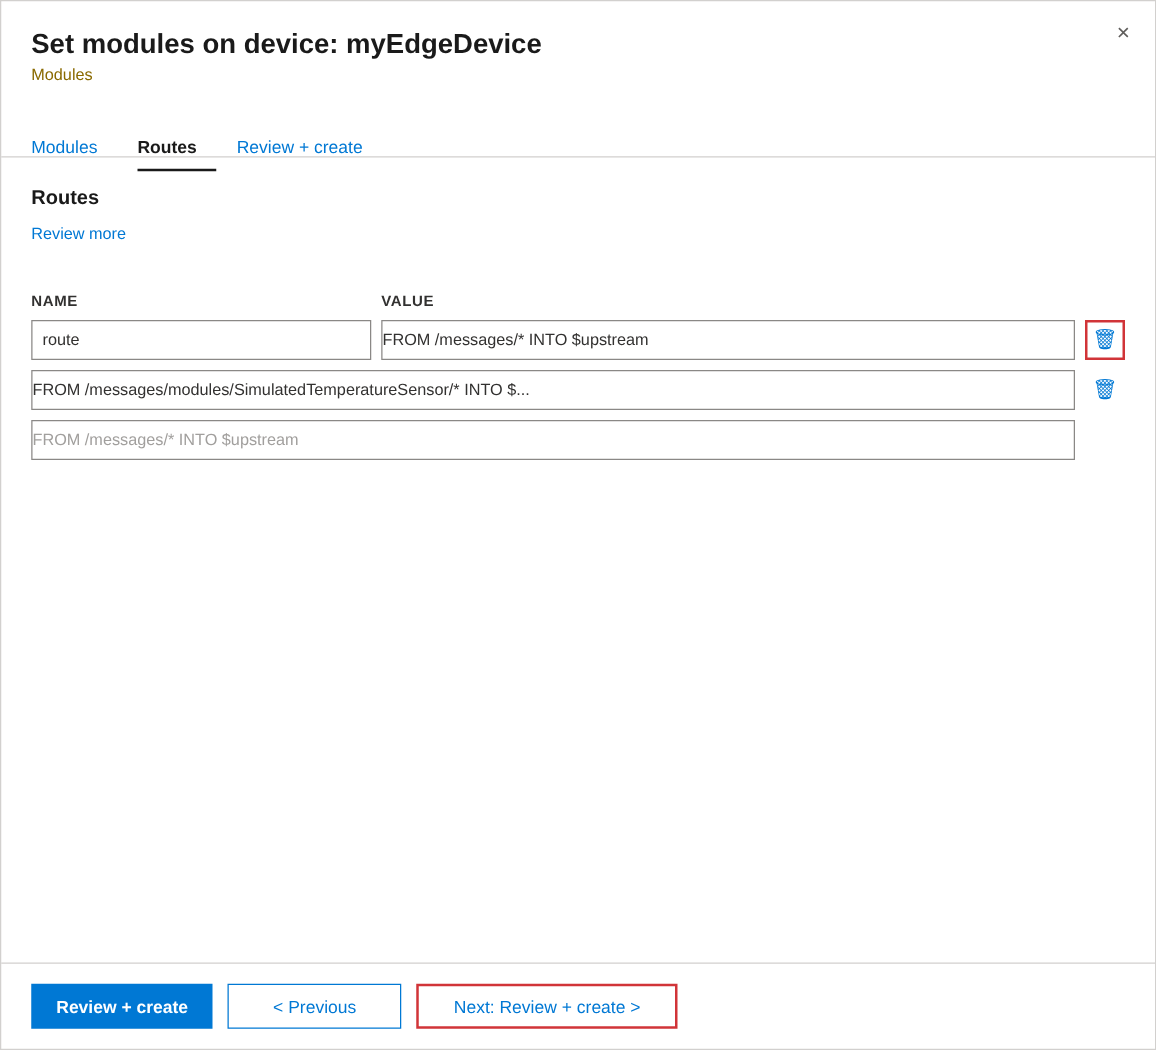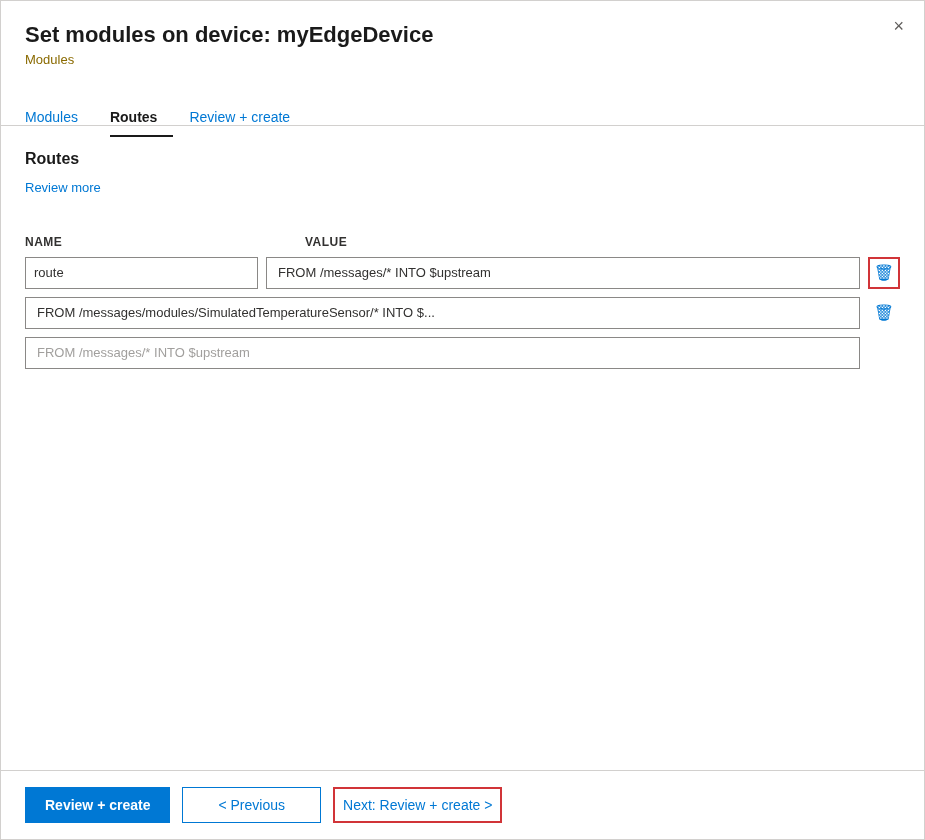--- a/index.html
+++ b/index.html
@@ -118,37 +118,37 @@
       color: #323130;
       letter-spacing: 0.5px;
     }
     .table-row {
       display: flex;
       align-items: center;
       margin-bottom: 8px;
       gap: 8px;
     }
     .input-name {
-      width: 233px;
+      width: 272px;
       height: 32px;
       border: 1px solid #8a8886;
       padding: 0 8px;
       font-size: 13px;
       color: #323130;
       outline: none;
       background: #fff;
     }
     .input-name::placeholder {
       color: #a19f9d;
     }
     .input-value {
       flex: 1;
       height: 32px;
       border: 1px solid #8a8886;
-      padding: 0 11px;
+      padding: 0 0;
       font-size: 13px;
       color: #323130;
       outline: none;
       background: #fff;
     }
     .input-value::placeholder {
       color: #a19f9d;
     }
     .delete-btn {
       width: 32px;
@@ -193,21 +193,21 @@
       padding: 0 35px;
       height: 36px;
       font-size: 14px;
       cursor: pointer;
       font-family: inherit;
     }
     .btn-next {
       background: #fff;
       color: #0078d4;
       border: 2px solid #d13438;
-      padding: 0 8px;
+      padding: 0 28px;
       height: 36px;
       font-size: 14px;
       cursor: pointer;
       font-family: inherit;
     }
   </style>
 </head>
 <body>
 
 <div class="dialog">

